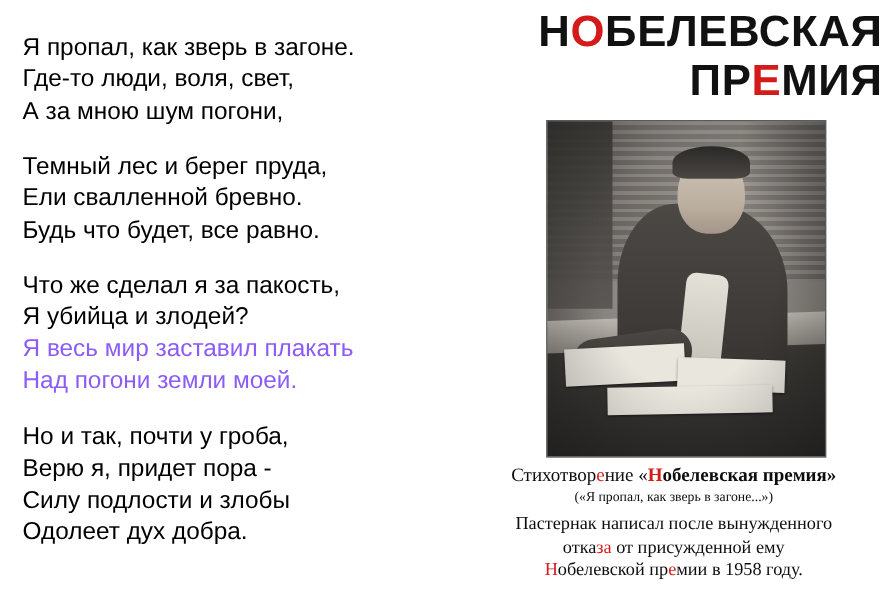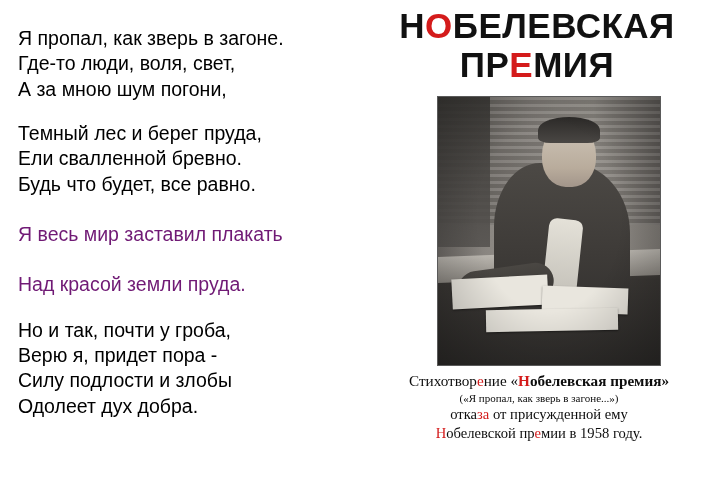--- a/index.html
+++ b/index.html
@@ -30,29 +30,29 @@
     font-family: Liberation Sans, sans-serif;
     font-size: 19.5px;
     line-height: 1.30;
     color: #000000;
   }
   .stanza {
     margin: 0 0 19px 0;
   }
   .stanza:last-child { margin-bottom: 0; margin-top: 20px; }
   .line { white-space: pre; }
-  .line.red { color: #701a75; margin-top: 25px; }
+  .line.red { color: #8b5cf6; }
 
   
   .title {
     position: absolute;
     left: 368px;
     top: 6px;
     width: 338px;
-    text-align: center;
+    text-align: right;
     font-family: "Liberation Sans", sans-serif;
     font-weight: bold;
     font-size: 35px;
     line-height: 1.12;
     color: #111111;
     letter-spacing: 0.5px;
   }
   .title .hl { color: #d41b1b; }
 
   
@@ -189,22 +189,24 @@
       <div class="line">А за мною шум погони,</div>
     </div>
 
     <div class="stanza">
       <div class="line">Темный лес и берег пруда,</div>
       <div class="line">Ели свалленной бревно.</div>
       <div class="line">Будь что будет, все равно.</div>
     </div>
 
     <div class="stanza">
+      <div class="line">Что же сделал я за пакость,</div>
+      <div class="line">Я убийца и злодей?</div>
       <div class="line red">Я весь мир заставил плакать</div>
-      <div class="line red">Над красой земли пруда.</div>
+      <div class="line red">Над погони земли моей.</div>
     </div>
 
     <div class="stanza">
       <div class="line">Но и так, почти у гроба,</div>
       <div class="line">Верю я, придет пора -</div>
       <div class="line">Силу подлости и злобы</div>
       <div class="line">Одолеет дух добра.</div>
     </div>
 
   </div>
@@ -223,17 +225,18 @@
       <div class="paper p1"></div>
       <div class="paper p2"></div>
       <div class="paper p3"></div>
       <div class="vignette"></div>
     </div>
   </div>
 
   <div class="caption">
     <div class="cap-line l1"><span>Стихотвор</span><span class="hl">е</span><span>ние «</span><span class="hl b">Н</span><span class="b">обелевская премия»</span></div>
     <div class="cap-line l2">(«Я пропал, как зверь в загоне...»)</div>
+    <div class="cap-line l3">Пастернак написал после вынужденного</div>
     <div class="cap-line"><span>отка</span><span class="hl">за</span><span> от присужденной ему</span></div>
     <div class="cap-line"><span class="hl">Н</span><span>обелевской пр</span><span class="hl">е</span><span>мии в 1958 году.</span></div>
   </div>
 
 </div>
 
 </body></html>

